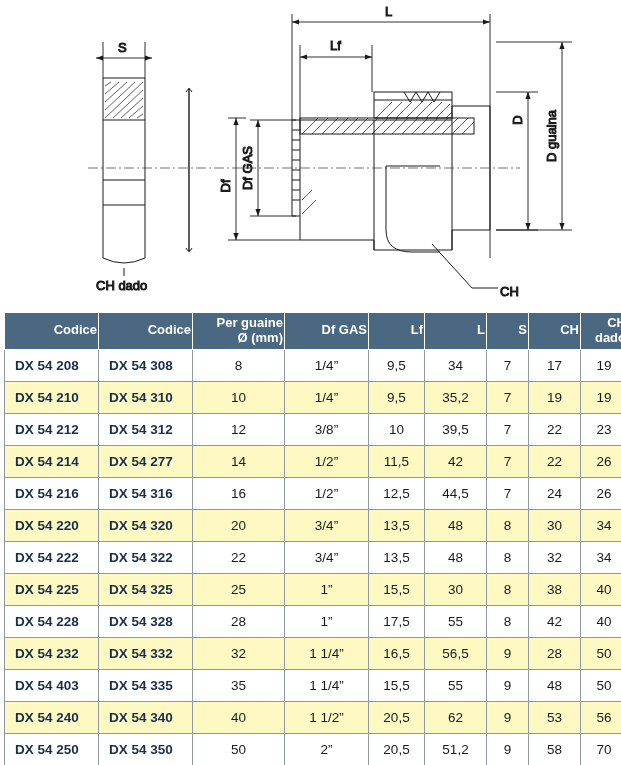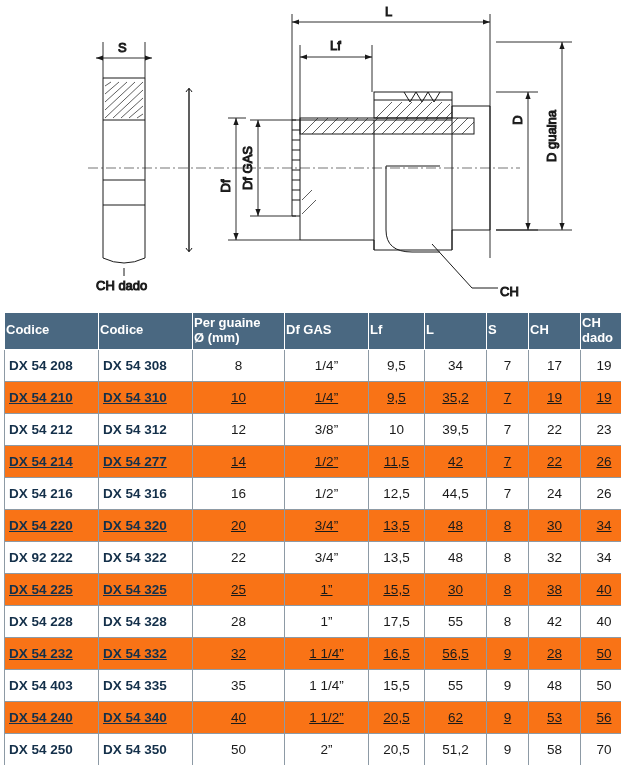--- a/index.html
+++ b/index.html
@@ -36,50 +36,49 @@
   table.spec {
     border-collapse: collapse;
     width: 613px;
     table-layout: fixed;
     font-size: 13.5px;
   }
   table.spec th {
     background: #4a6881;
     color: #ffffff;
     font-weight: bold;
-    text-align: left;
+    text-align: right;
     vertical-align: middle;
     border: 1px solid #ffffff;
     padding: 3px 1px;
     line-height: 1.15;
     font-size: 13px;
   }
   table.spec td {
     border: 1px solid #8d9aa5;
     text-align: center;
     vertical-align: middle;
     height: 29px;
     font-size: 13.5px;
     color: #14304a;
     background: #ffffff;
     font-weight: bold;
   }
   table.spec td.code {
     font-weight: bold;
-    padding-left: 4px;
+    padding-left: 10px;
     text-align: left;
     color: #14304a;
   }
   table.spec td.val {
     font-weight: normal;
     color: #1a1a1a;
   }
   table.spec tr.alt td {
-    background: #f97316;
-    text-decoration: underline;
+    background: #fef9c3;
   }
   
   col.c0 { width: 94px; }
   col.c1 { width: 94px; }
   col.c2 { width: 92px; }
   col.c3 { width: 84px; }
   col.c4 { width: 56px; }
   col.c5 { width: 62px; }
   col.c6 { width: 42px; }
   col.c7 { width: 52px; }
@@ -364,21 +363,21 @@
           <td class="code">DX 54 320</td>
           <td class="val">20</td>
           <td class="val">3/4”</td>
           <td class="val">13,5</td>
           <td class="val">48</td>
           <td class="val">8</td>
           <td class="val">30</td>
           <td class="val">34</td>
         </tr>
         <tr>
-          <td class="code">DX 92 222</td>
+          <td class="code">DX 54 222</td>
           <td class="code">DX 54 322</td>
           <td class="val">22</td>
           <td class="val">3/4”</td>
           <td class="val">13,5</td>
           <td class="val">48</td>
           <td class="val">8</td>
           <td class="val">32</td>
           <td class="val">34</td>
         </tr>
         <tr class="alt">

